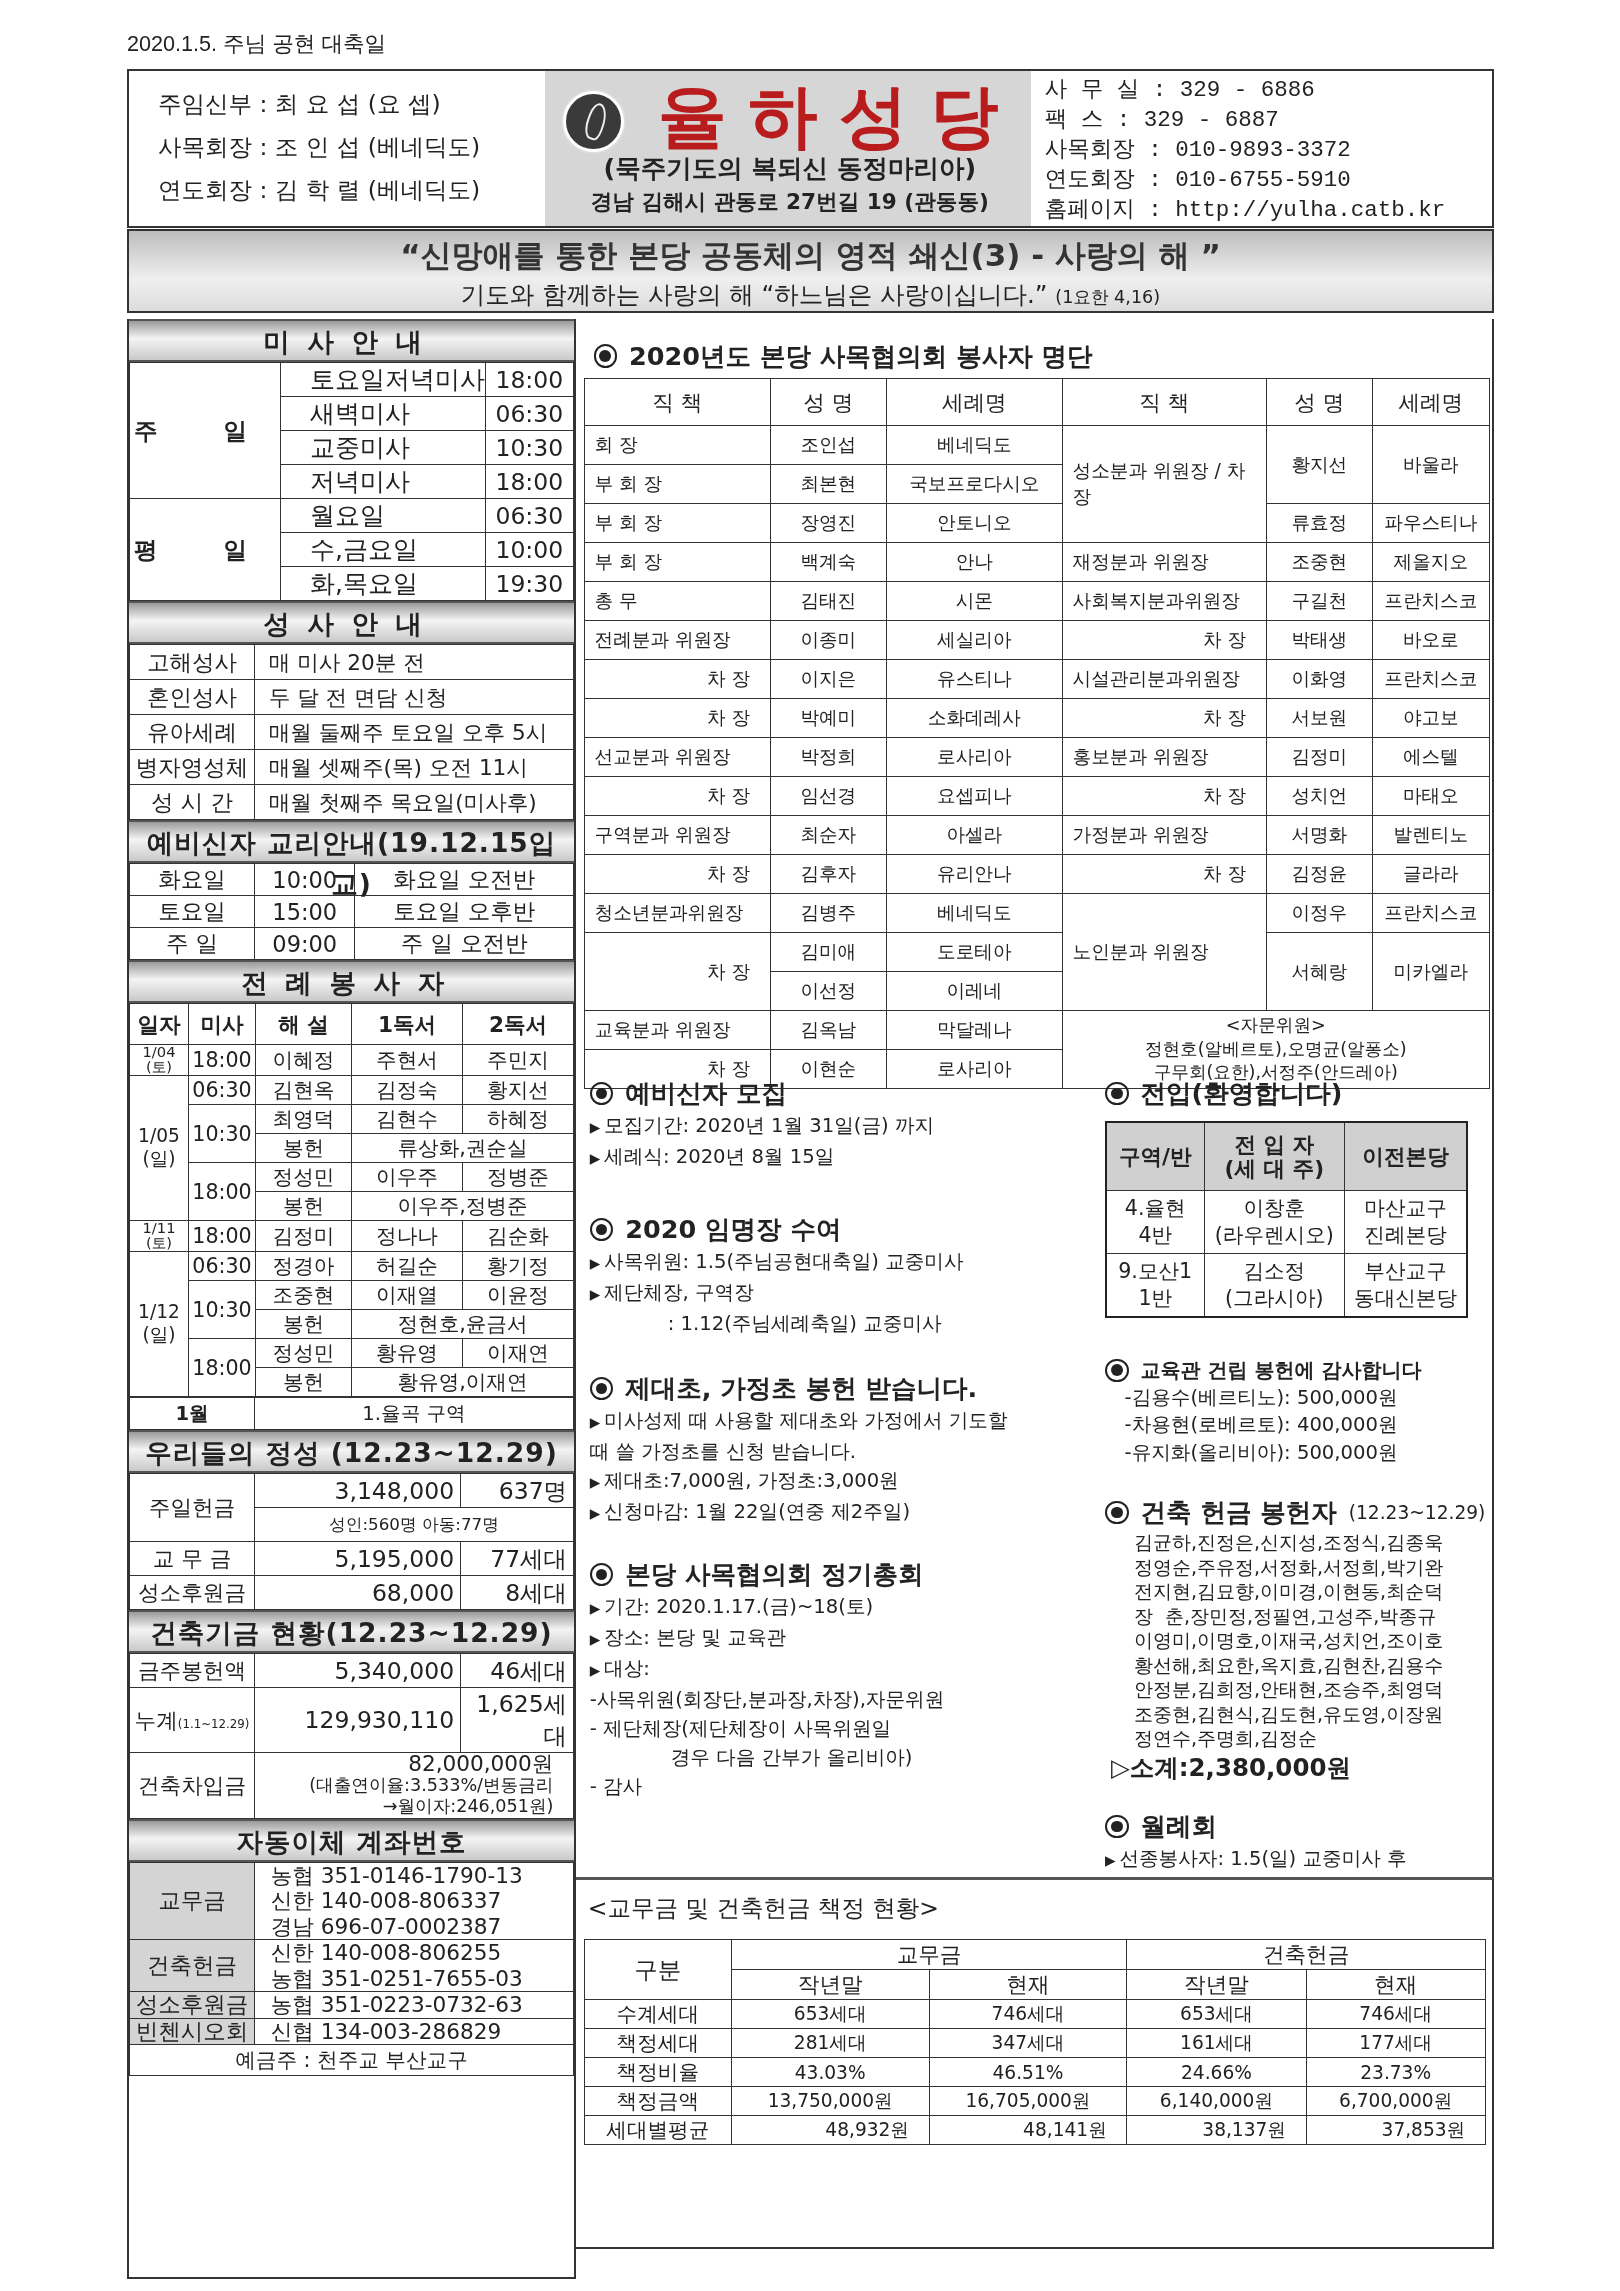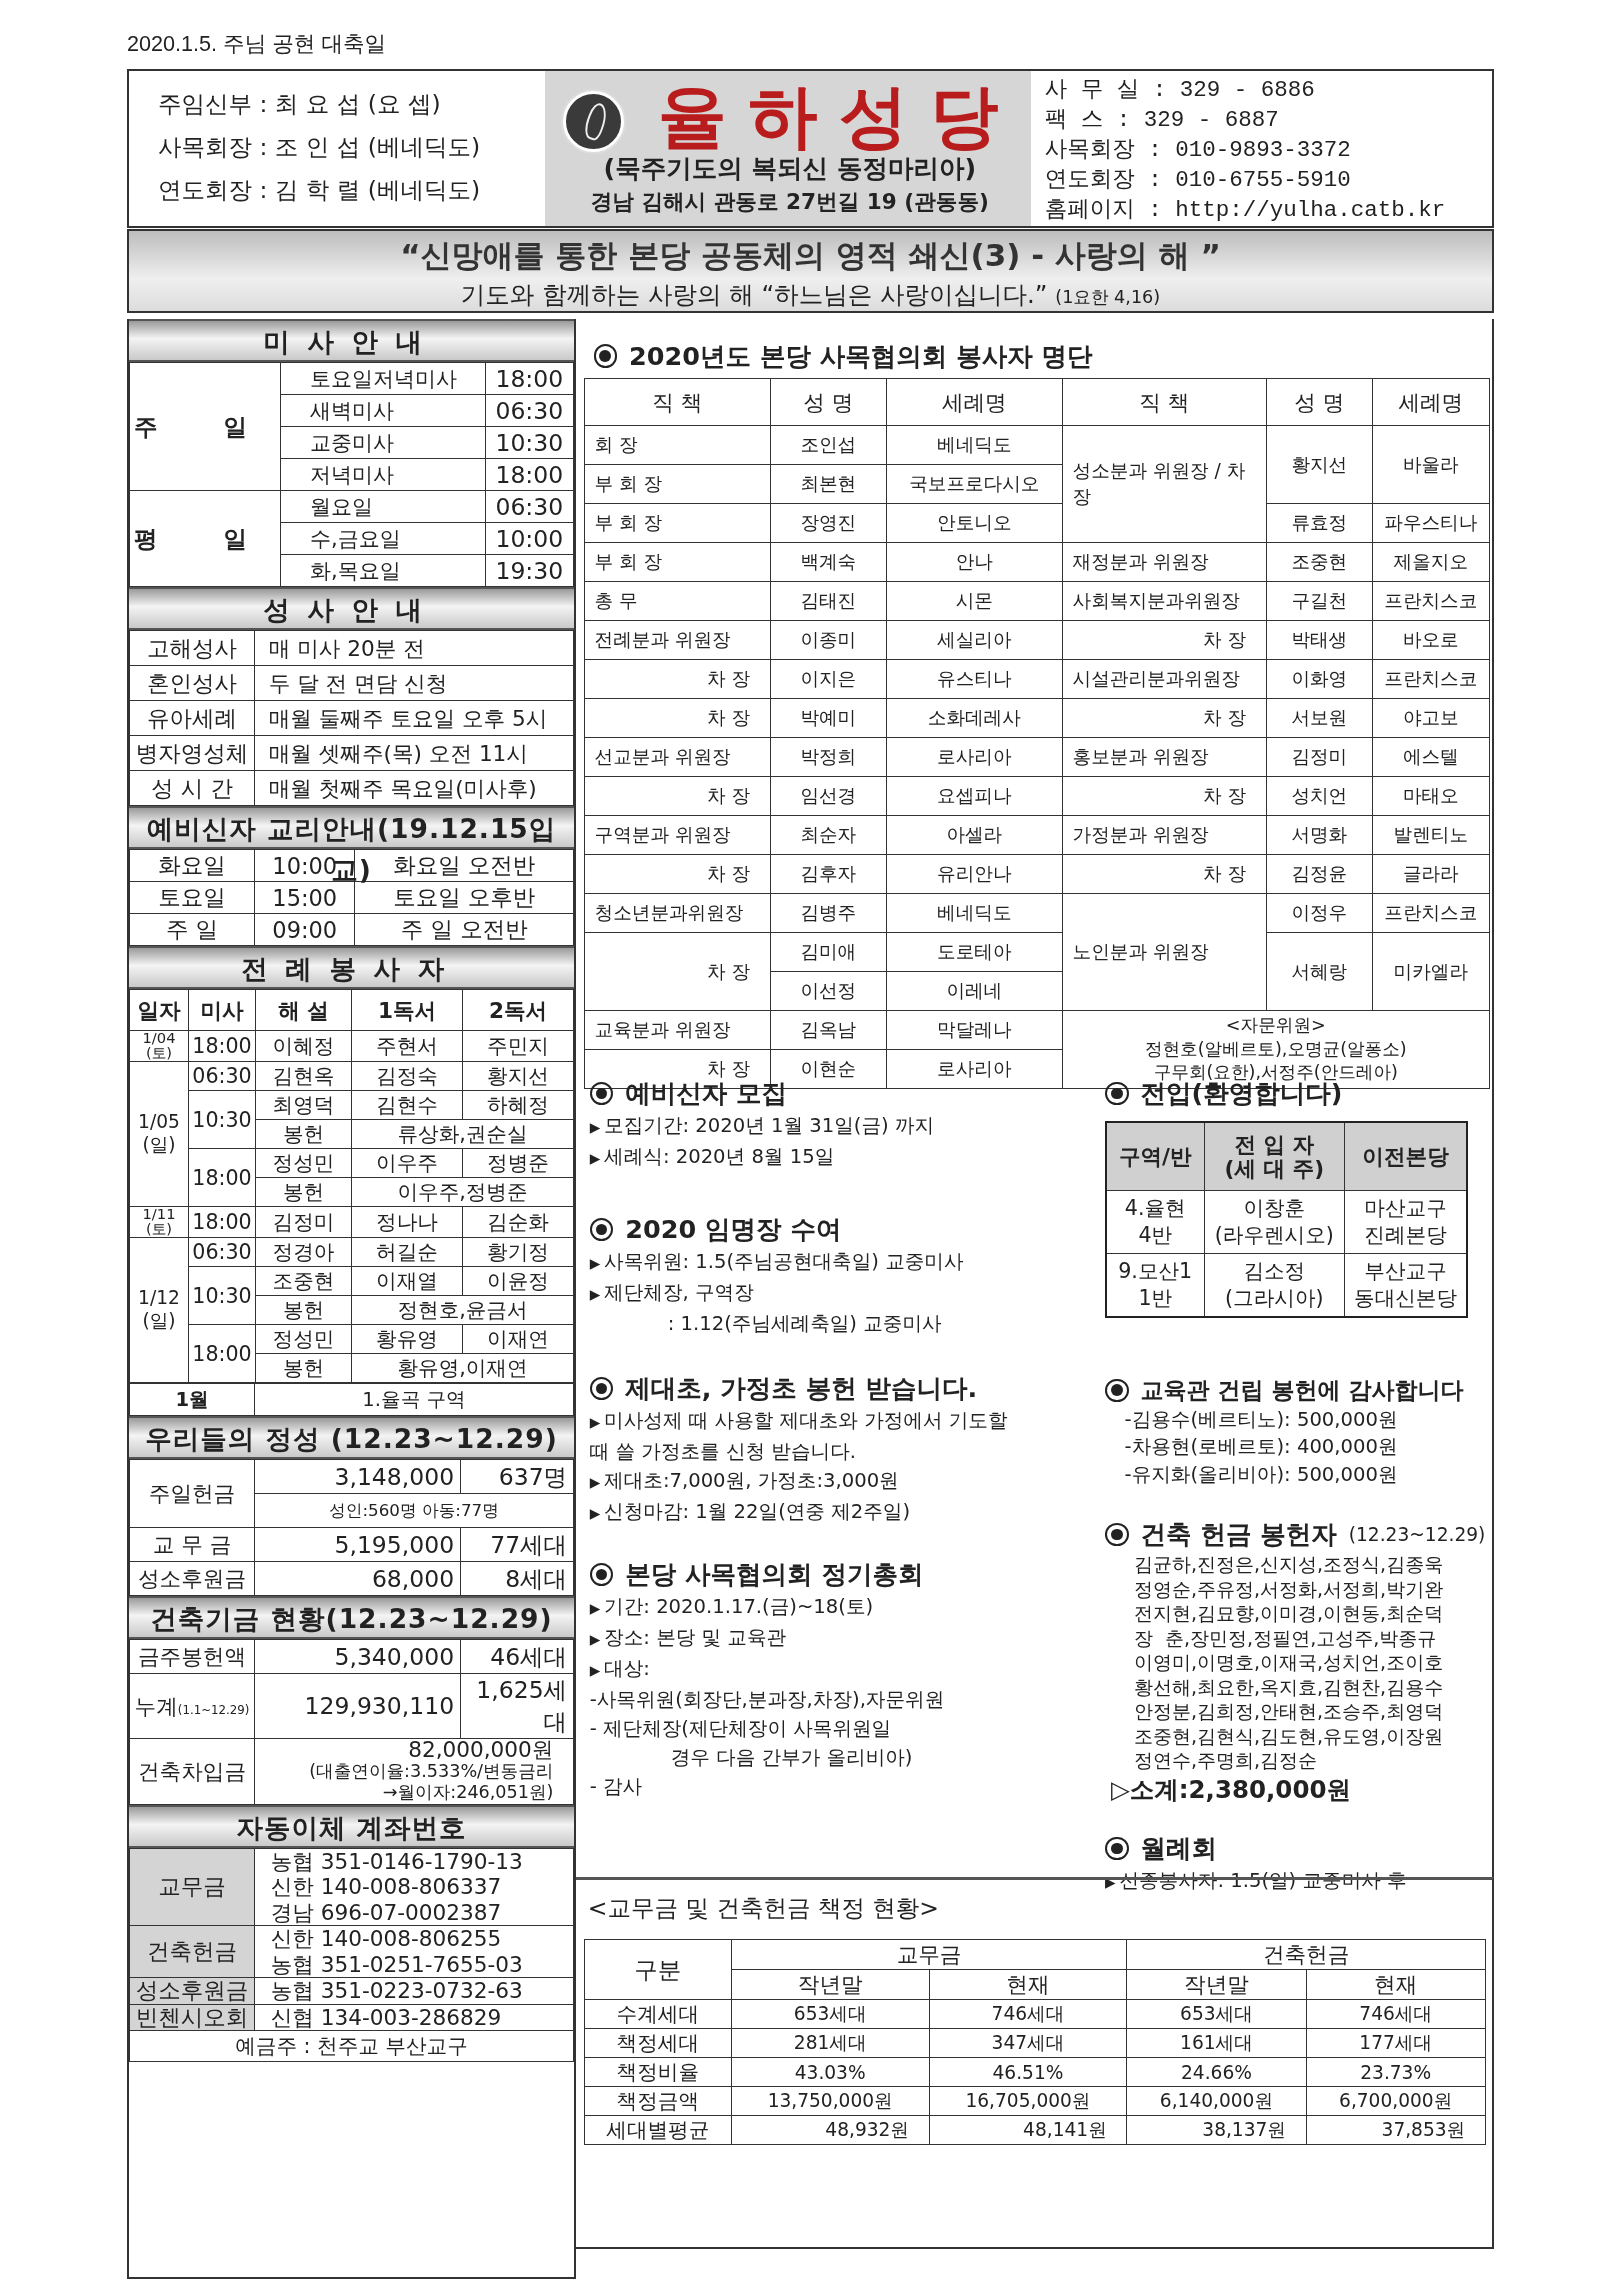--- a/index.html
+++ b/index.html
@@ -17,21 +17,21 @@
 .church-addr{position:absolute;left:9.8px;top:116px;width:470px;text-align:center;font-size:21.6px;font-weight:bold}
 .banner{left:127px;top:229px;width:1367px;height:84px;border:2.9px solid #333;background:linear-gradient(#bdbdbd,#efefef 60%,#dcdcdc)}
 .banner-title{position:absolute;left:0;right:0;top:3.9px;text-align:center;font-size:31px;font-weight:bold;color:#333}
 .banner-sub{position:absolute;left:0;right:0;top:47px;text-align:center;font-size:24.5px}
 .banner-sub small{font-size:17.6px}
 .leftcol{left:127px;top:319px;width:449px;height:1960px;border:2.9px solid #333;border-top:none}
 .sec-h{height:43px;background:linear-gradient(#9a9a9a,#f4f4f4 45%,#c9c9c9);border-top:2px solid #555;border-bottom:2px solid #555;text-align:center;font-weight:bold;font-size:26.5px;line-height:41px;letter-spacing:17.6px;color:#222}
 .sec-h.tight{letter-spacing:1px}
 table{border-collapse:collapse;width:100%}
 td,th{border:1.5px solid #333;text-align:center;font-weight:normal}
-.mass td{font-size:21px;height:32px}
+.mass td{font-size:25px;height:32px}
 .mass td.lbl{font-size:23.5px;font-weight:bold;letter-spacing:29px}
 .mass td.nm{text-align:left;padding-left:29px}
 .mass td.tm{text-align:right;padding-right:9.8px;font-size:23.5px}
 .sac td{font-size:21.6px;height:35px}
 .sac td.k{width:125px;font-size:22.5px}
 .sac td.v{text-align:left;padding-left:13.7px}
 .cat td{font-size:22.5px;height:23.5px}
 .lit td{font-size:20.6px;height:24.5px;padding:0}
 .lit th{font-size:21.6px;height:41px;font-weight:bold}
 .lit td.d{font-size:14.7px;line-height:14.7px}
@@ -588,21 +588,21 @@
               <div>(그라시아)</div>
             </td>
             <td>
               <div>부산교구</div>
               <div>동대신본당</div>
             </td>
           </tr>
     </tbody>
       </table>
 
-    <div class="sect-title" style="margin-top:57px;font-size:23px">
+    <div class="sect-title" style="margin-top:39px;font-size:20px">
         <span class="bullet-ico"></span>
         <span>교육관 건립 봉헌에 감사합니다</span>
       </div>
     <div class="para" style="padding-left:19.6px;line-height:27.4px">
         <div>-김용수(베르티노): 500,000원</div>
         <div>-차용현(로베르토): 400,000원</div>
         <div>-유지화(올리비아): 500,000원</div>
       </div>
 
     <div class="sect-title" style="margin-top:29px">

